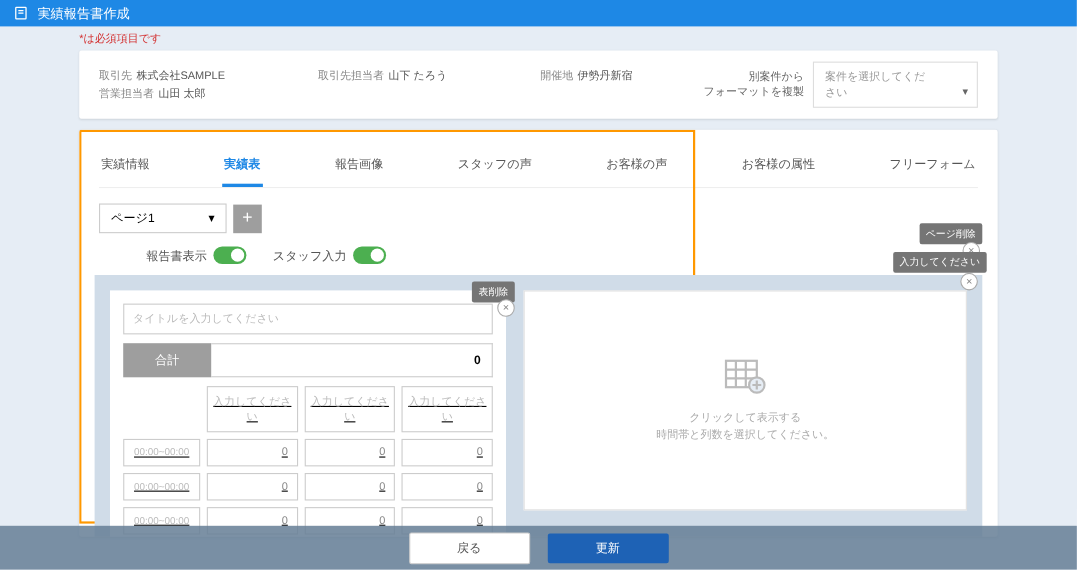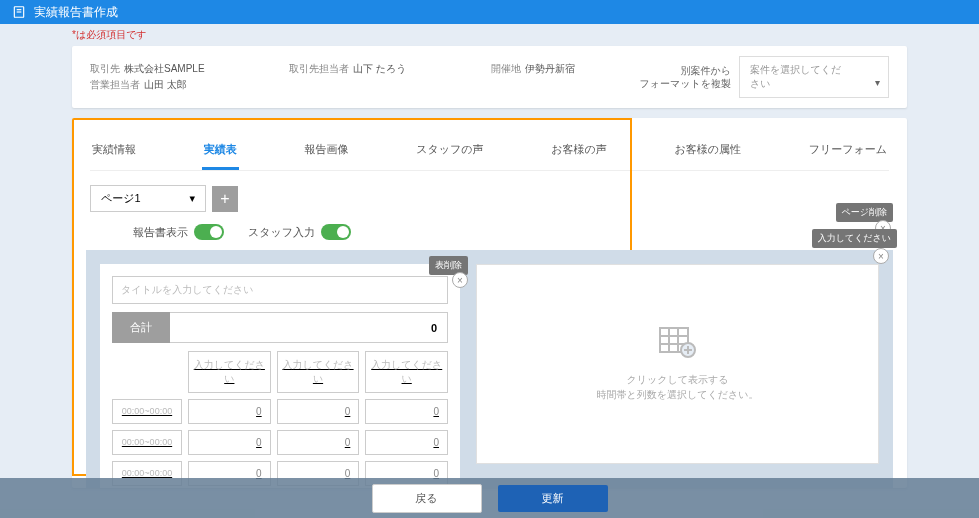--- a/index.html
+++ b/index.html
@@ -45,21 +45,21 @@
     .badge.table-del { top: -8px; right: -8px; }
     .close-circle { position: absolute; width: 16px; height: 16px; border: 1px solid #aaa; border-radius: 50%; display: flex; align-items: center; justify-content: center; font-size: 10px; color: #888; background: #fff; cursor: pointer; }
     
     .panel-left { background: #fff; padding: 12px; flex: 0 0 360px; position: relative; }
     .panel-right { background: #fff; flex: 1; display: flex; flex-direction: column; align-items: center; justify-content: center; border: 1px solid #e0e0e0; min-height: 200px; cursor: pointer; position: relative; }
     .panel-right-wrap { flex: 1; position: relative; }
     
     .title-input { width: 100%; border: 1px solid #ccc; padding: 6px 8px; font-size: 10px; color: #bbb; margin-bottom: 8px; }
     
     .total-row { display: flex; margin-bottom: 8px; }
-    .total-label { background: #9e9e9e; color: #fff; width: 58px; display: flex; align-items: center; justify-content: center; font-size: 11px; padding: 8px 0; }
+    .total-label { background: #9e9e9e; color: #fff; width: 80px; display: flex; align-items: center; justify-content: center; font-size: 11px; padding: 8px 0; }
     .total-value { flex: 1; border: 1px solid #ccc; border-left: none; display: flex; align-items: center; justify-content: flex-end; padding: 0 10px; font-size: 11px; font-weight: bold; }
     
     .grid-table { display: grid; grid-template-columns: 70px repeat(3, 1fr); gap: 6px; font-size: 10px; text-decoration: underline; }
     .grid-table .cell { border: 1px solid #ccc; padding: 6px 4px; text-align: center; color: #bbb; }
     .grid-table .header-cell { color: #bbb; }
     .grid-table .time-cell { color: #bbb; font-size: 9px; }
     .grid-table .num-cell { text-align: right; padding-right: 8px; color: #888; }
     .grid-table .blank { border: none; }
     
     .placeholder-icon { color: #bbb; margin-bottom: 8px; }

